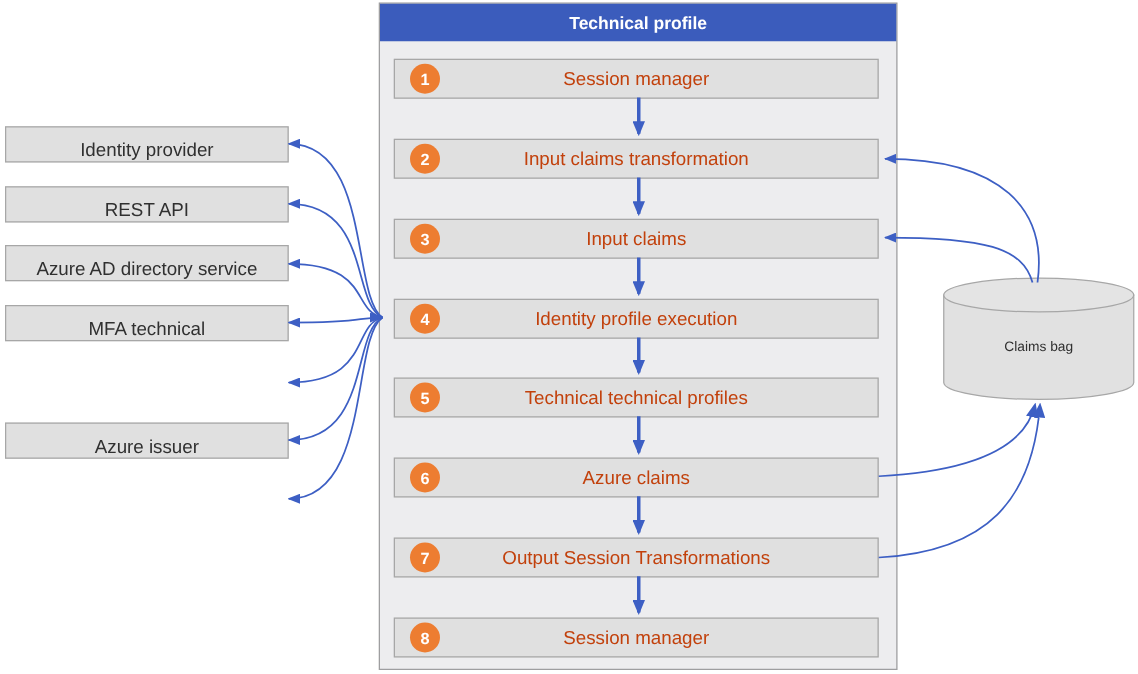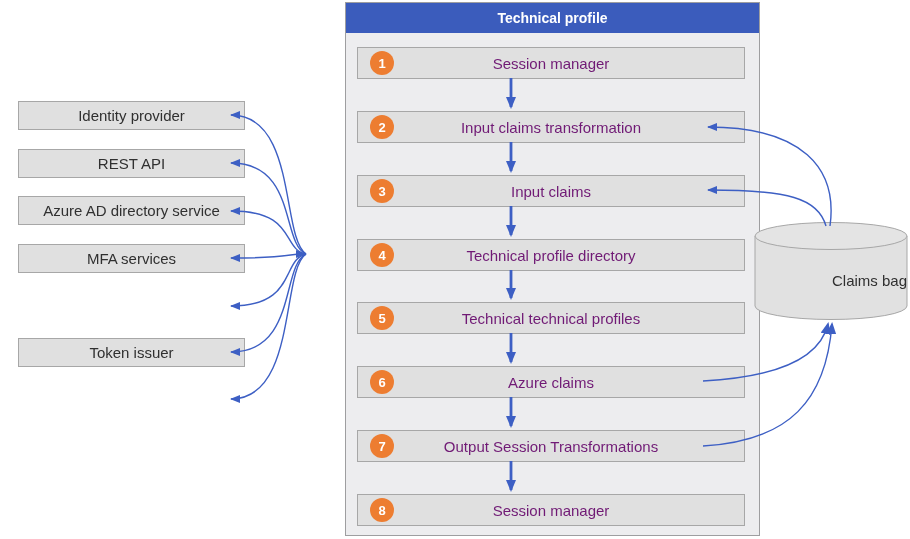--- a/index.html
+++ b/index.html
@@ -12,82 +12,82 @@
     --panel_border:#9E9EA0;
     --text_dark:#303030;
   }
   html,body{margin:0;padding:0;background:#fff;}
   body{font-family:"Liberation Sans", sans-serif;}
   .canvas{
     position:relative;width:910px;height:539px;background:#ffffff;overflow:hidden;
   }
   
   .pbox{
-    position:absolute;left:18px;width:227px;height:29px;
+    position:absolute;left:4px;width:227px;height:29px;
     background:var(--box_fill);border:1px solid var(--box_border);
-    box-sizing:border-box;display:flex;align-items:center;justify-content:center;
+    box-sizing:border-box;display:flex;align-items:flex-end;justify-content:center;
     z-index:1;
   }
   .pbox span{font-size:15px;color:var(--text_dark);white-space:nowrap;}
   
   .panel{
     position:absolute;left:303px;top:2px;width:415px;height:534px;
     background:var(--panel_fill);border:1.5px solid var(--panel_border);
-    box-sizing:border-box;z-index:1;margin-left:42px;
+    box-sizing:border-box;z-index:1;
   }
   .panel-header{
     position:absolute;left:0;top:0;right:0;height:30px;
     background:var(--header_blue);display:flex;align-items:center;justify-content:center;
   }
   .panel-header span{color:#ffffff;font-size:14px;font-weight:bold;}
   .step{
     position:absolute;left:11px;width:388px;height:32px;
     background:var(--box_fill);border:1px solid var(--box_border);
     box-sizing:border-box;
   }
   .step .step-label{
     position:absolute;left:0;top:0;right:0;bottom:0;
     display:flex;align-items:center;justify-content:center;
-    font-size:15px;color:#701a75;white-space:nowrap;
+    font-size:15px;color:#c2410c;white-space:nowrap;
   }
   .badge{
     position:absolute;left:12px;top:50%;margin-top:-12px;width:24px;height:24px;
     background:var(--badge_orange);border-radius:50%;
     display:flex;align-items:center;justify-content:center;
     color:#fff;font-size:13px;font-weight:bold;z-index:2;
   }
   .arrows{position:absolute;left:0;top:0;z-index:5;pointer-events:none;}
   .cyl-body{fill:#E1E1E1;stroke:var(--box_border);stroke-width:1;}
   .cyl-top{fill:#E4E4E4;stroke:var(--box_border);stroke-width:1;}
   .flow{stroke:var(--arrow_blue);stroke-width:2.8;fill:none;}
   .curve{stroke:var(--arrow_blue);stroke-width:1.4;fill:none;}
   .claims-label{
-    position:absolute;left:755px;top:272px;width:152px;text-align:right;
-    font-size:15px;color:var(--text_dark);z-index:6;
+    position:absolute;left:755px;top:272px;width:152px;text-align:center;
+    font-size:11px;color:var(--text_dark);z-index:6;
   }
 </style>
 </head>
 <body>
 
 <div class="canvas">
 
   <div class="pbox" style="top:101px">
     <span>Identity provider</span>
   </div>
   <div class="pbox" style="top:196px">
     <span>Azure AD directory service</span>
   </div>
   <div class="pbox" style="top:149px">
     <span>REST API</span>
   </div>
   <div class="pbox" style="top:244px">
-    <span>MFA services</span>
+    <span>MFA technical</span>
   </div>
   <div class="pbox" style="top:338px">
-    <span>Token issuer</span>
+    <span>Azure issuer</span>
   </div>
 
   <div class="panel">
     <div class="panel-header">
       <span>Technical profile</span>
     </div>
 
     <div class="step" style="top:44px">
       <span class="badge">1</span>
       <span class="step-label">Session manager</span>
@@ -95,21 +95,21 @@
     <div class="step" style="top:108px">
       <span class="badge">2</span>
       <span class="step-label">Input claims transformation</span>
     </div>
     <div class="step" style="top:172px">
       <span class="badge">3</span>
       <span class="step-label">Input claims</span>
     </div>
     <div class="step" style="top:236px">
       <span class="badge">4</span>
-      <span class="step-label">Technical profile directory</span>
+      <span class="step-label">Identity profile execution</span>
     </div>
     <div class="step" style="top:299px">
       <span class="badge">5</span>
       <span class="step-label">Technical technical profiles</span>
     </div>
     <div class="step" style="top:363px">
       <span class="badge">6</span>
       <span class="step-label">Azure claims</span>
     </div>
     <div class="step" style="top:427px">

